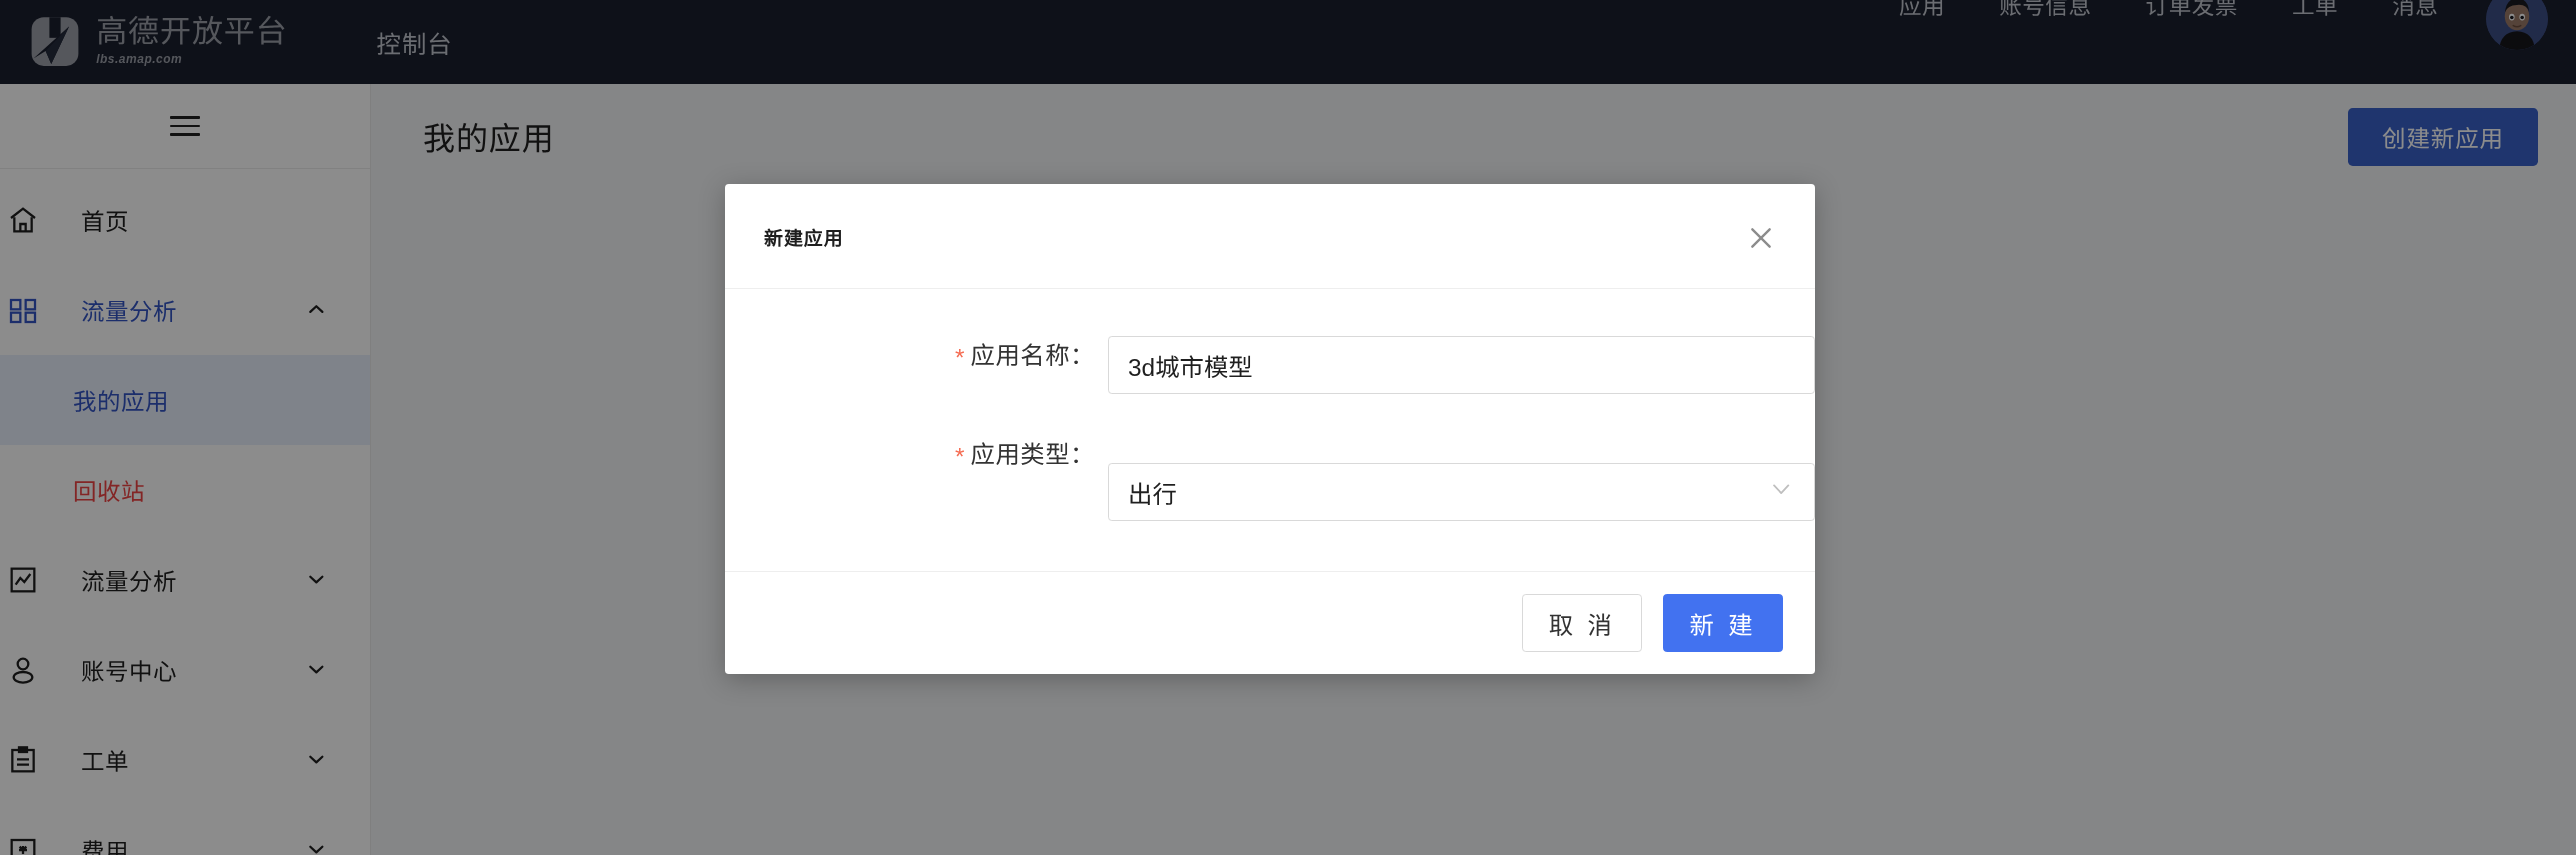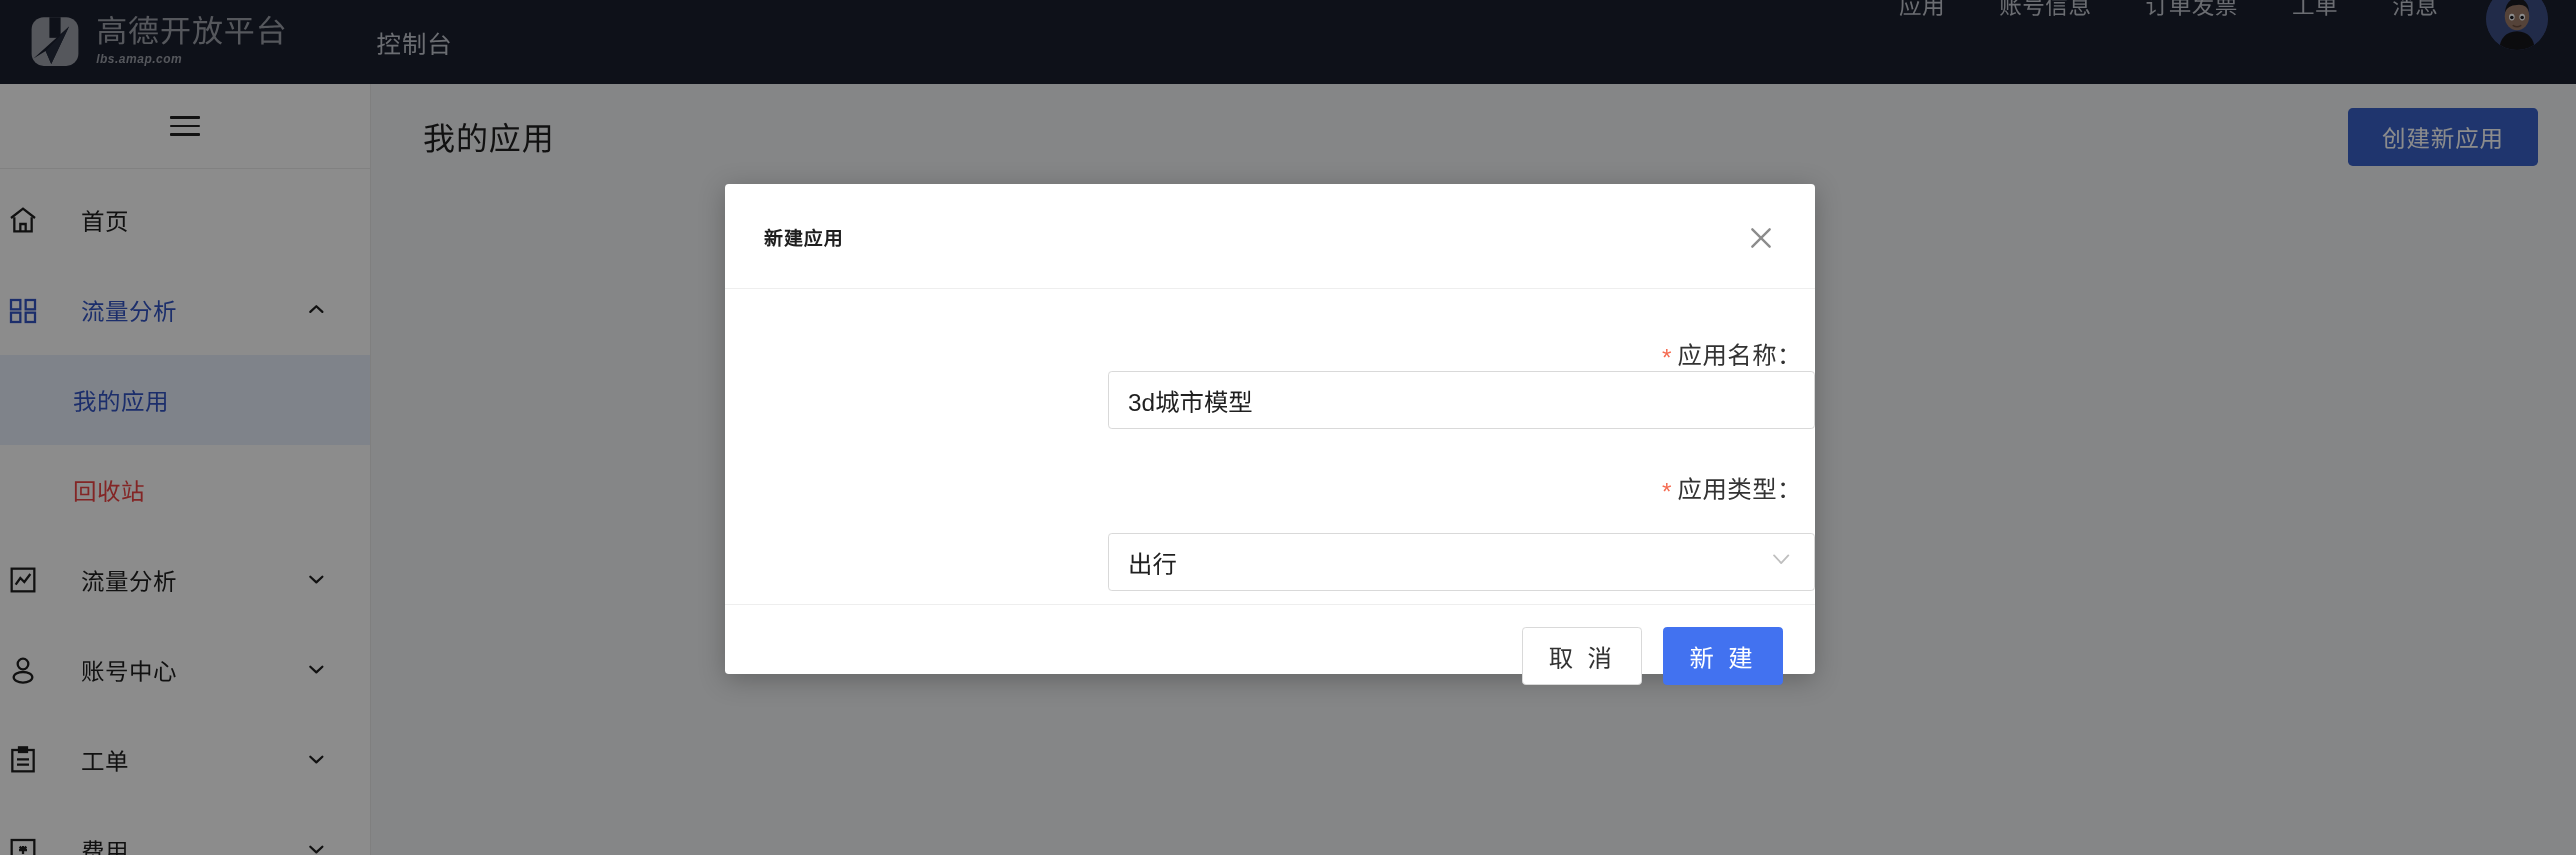--- a/index.html
+++ b/index.html
@@ -223,23 +223,22 @@
     right: 36px; top: 36px;
     width: 36px; height: 36px;
     cursor: pointer;
     display: flex; align-items: center; justify-content: center;
   }
   .modal-body {
     flex: 1 1 auto;
     padding-top: 47px;
   }
   .form-row {
-    display: flex; align-items: flex-end;
+    display: flex; align-items: flex-start;
     margin-bottom: 41px;
-    flex-direction: column;
   }
   .form-label {
     width: 484px;
     text-align: right;
     font-size: 24.4px;
     color: #333333;
     letter-spacing: 0.5px;
     padding-right: 13px;
     white-space: nowrap;
   }

